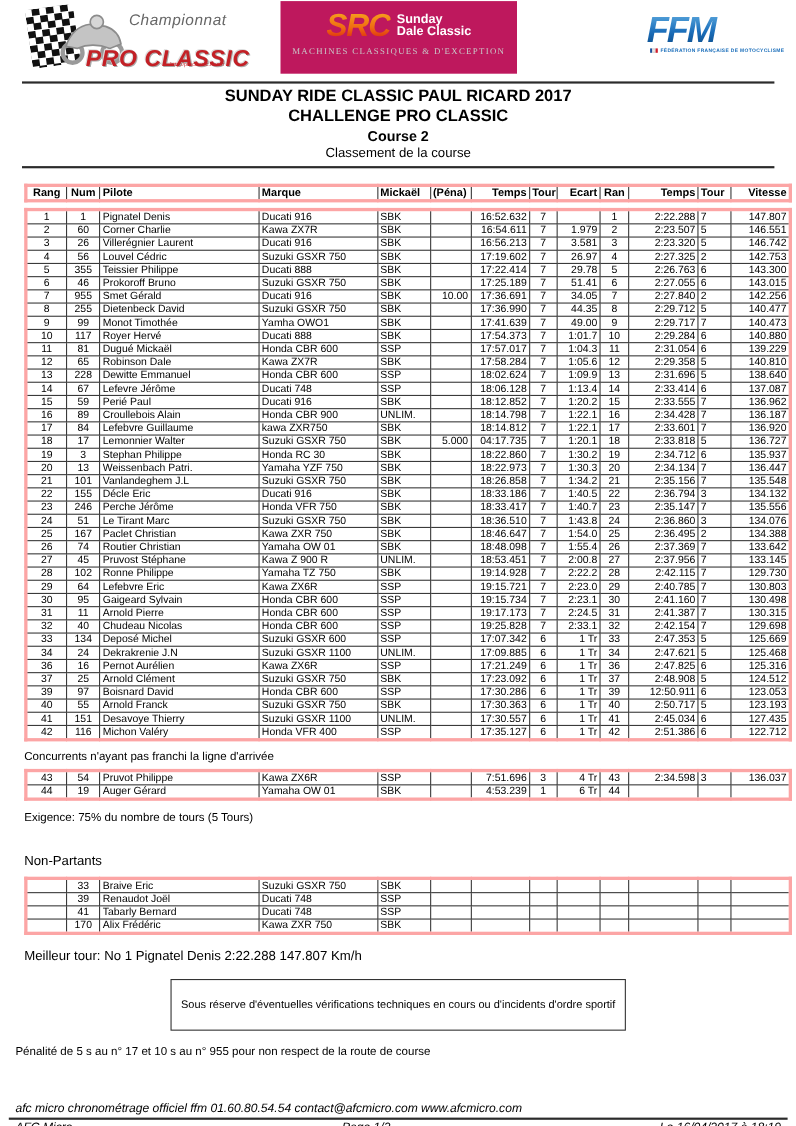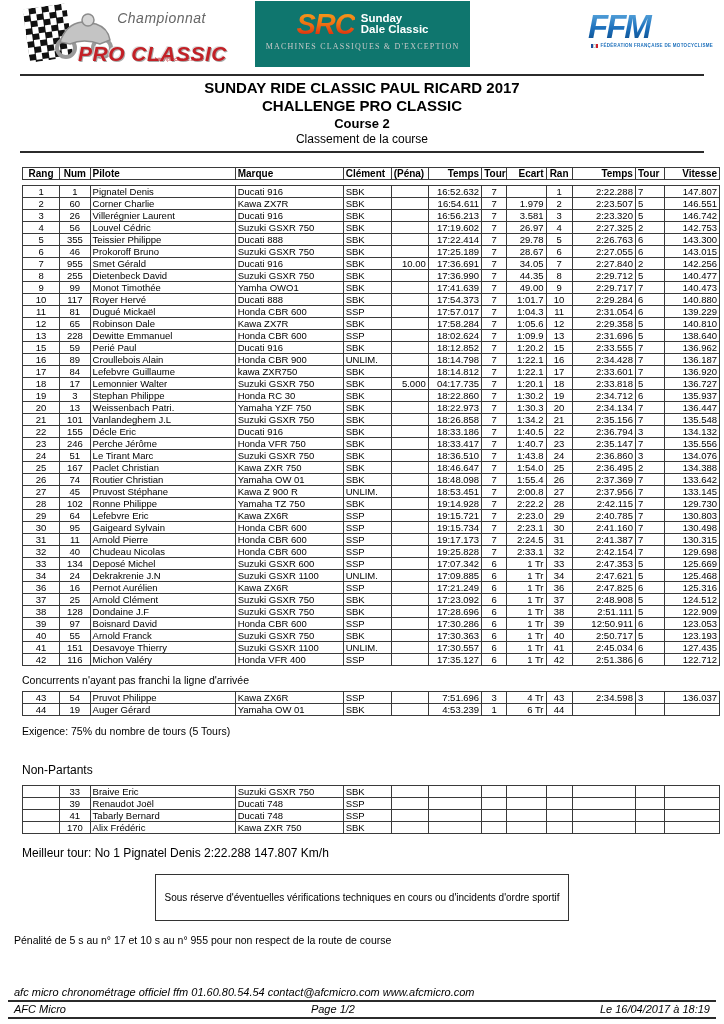--- a/index.html
+++ b/index.html
@@ -16,21 +16,21 @@
     background-size:13px 13px; transform:rotate(-8deg); border-radius:3px; }
   .pc-bike { position:absolute; left:26px; top:4px; }
   .pc-championnat { position:absolute; right:2px; top:4px; font-style:italic;
     font-size:14px; color:#666; letter-spacing:.5px; }
   .pc-title { position:absolute; left:52px; top:36px; font-size:21px; font-weight:bold;
     font-style:italic; letter-spacing:.5px; white-space:nowrap;
     text-shadow:1px 1px 0 #aaa, -1px -1px 0 #ddd; }
   .pc-url { position:absolute; right:4px; bottom:0; font-size:5px; }
 
   .src-logo { position:absolute; left:255px; top:1px; width:215px; height:66px;
-    background:#0f766e; color:#fff; }
+    background:#be185d; color:#fff; }
   .src-row { display:flex; align-items:center; justify-content:center; margin-top:10px; }
   .src-abbr { font-size:29px; font-weight:bold; font-style:italic; letter-spacing:-1px;
     background:linear-gradient(180deg,#f6a21c 0%,#ef6a12 55%,#d9230f 100%);
     -webkit-background-clip:text; background-clip:text; color:transparent; line-height:26px; }
   .src-name { margin-left:6px; font-size:11.5px; font-weight:bold; line-height:11.5px; }
   .src-tagline { text-align:center; margin-top:5px; font-family:"Liberation Serif", serif;
     font-size:8px; letter-spacing:1.2px; color:#c9c9c9; }
 
   .ffm-logo { position:absolute; left:588px; top:12px; width:128px; }
   .ffm-abbr { font-size:33px; line-height:30px; font-weight:bold; font-style:italic;
@@ -45,21 +45,21 @@
   
   .rule { height:2px; background:#2b2b2b; margin:0 20px; }
   .title-block { text-align:center; padding:3px 0 4px; }
   .title-line1, .title-line2 { font-size:15px; font-weight:bold; line-height:18px; }
   .title-line3 { font-size:13px; font-weight:bold; line-height:17px; }
   .title-line4 { font-size:12px; line-height:15px; }
 
   
   .table-zone { margin-left:22px; }
   table.grid { border-collapse:collapse; table-layout:fixed; width:698px;
-    border:1px solid #fca5a5; }
+    border:3px solid #fca5a5; }
   .grid th, .grid td { border:1px solid #3a3a3a; font-size:9.5px; line-height:11px;
     padding:0 2px; white-space:nowrap; overflow:hidden; height:12px; }
   .grid th { font-size:10px; font-weight:bold; }
   .a-l { text-align:left; } .a-c { text-align:center; } .a-r { text-align:right; }
   .hdr-table { margin-top:14px; }
   .body-table { margin-top:5px; }
   .section-label { font-size:10.5px; margin:8px 0 5px 22px; }
   .exigence { font-size:10.5px; margin:9px 0 0 22px; }
   .np-title { font-size:12px; margin:26px 0 8px 22px; }
   .best-lap { font-size:12px; margin:12px 0 0 22px; }
@@ -142,21 +142,21 @@
         <col style="width: 58px;">
         <col style="width: 27px;">
         <col style="width: 50px;">
       </colgroup>
     <thead>
         <tr>
           <th class="a-c">Rang</th>
           <th class="a-c">Num</th>
           <th class="a-l">Pilote</th>
           <th class="a-l">Marque</th>
-          <th class="a-l">Clément</th>
+          <th class="a-l">Mickaël</th>
           <th class="a-l">(Péna)</th>
           <th class="a-r">Temps</th>
           <th class="a-c">Tour</th>
           <th class="a-r">Ecart</th>
           <th class="a-c">Ran</th>
           <th class="a-r">Temps</th>
           <th class="a-l">Tour</th>
           <th class="a-r">Vitesse</th>
         </tr>
       </thead>
@@ -255,21 +255,21 @@
         </tr>
         <tr>
           <td class="a-c">6</td>
           <td class="a-c">46</td>
           <td class="a-l">Prokoroff Bruno</td>
           <td class="a-l">Suzuki GSXR 750</td>
           <td class="a-l">SBK</td>
           <td class="a-r"></td>
           <td class="a-r">17:25.189</td>
           <td class="a-c">7</td>
-          <td class="a-r">28.67</td>
+          <td class="a-r">51.41</td>
           <td class="a-c">6</td>
           <td class="a-r">2:27.055</td>
           <td class="a-l">6</td>
           <td class="a-r">143.015</td>
         </tr>
         <tr>
           <td class="a-c">7</td>
           <td class="a-c">955</td>
           <td class="a-l">Smet Gérald</td>
           <td class="a-l">Ducati 916</td>
@@ -365,20 +365,35 @@
           <td class="a-l">Honda CBR 600</td>
           <td class="a-l">SSP</td>
           <td class="a-r"></td>
           <td class="a-r">18:02.624</td>
           <td class="a-c">7</td>
           <td class="a-r">1:09.9</td>
           <td class="a-c">13</td>
           <td class="a-r">2:31.696</td>
           <td class="a-l">5</td>
           <td class="a-r">138.640</td>
+        </tr>
+        <tr>
+          <td class="a-c">14</td>
+          <td class="a-c">67</td>
+          <td class="a-l">Lefevre Jérôme</td>
+          <td class="a-l">Ducati 748</td>
+          <td class="a-l">SSP</td>
+          <td class="a-r"></td>
+          <td class="a-r">18:06.128</td>
+          <td class="a-c">7</td>
+          <td class="a-r">1:13.4</td>
+          <td class="a-c">14</td>
+          <td class="a-r">2:33.414</td>
+          <td class="a-l">6</td>
+          <td class="a-r">137.087</td>
         </tr>
         <tr>
           <td class="a-c">15</td>
           <td class="a-c">59</td>
           <td class="a-l">Perié Paul</td>
           <td class="a-l">Ducati 916</td>
           <td class="a-l">SBK</td>
           <td class="a-r"></td>
           <td class="a-r">18:12.852</td>
           <td class="a-c">7</td>
@@ -695,35 +710,20 @@
           <td class="a-l">Suzuki GSXR 750</td>
           <td class="a-l">SBK</td>
           <td class="a-r"></td>
           <td class="a-r">17:23.092</td>
           <td class="a-c">6</td>
           <td class="a-r">1 Tr</td>
           <td class="a-c">37</td>
           <td class="a-r">2:48.908</td>
           <td class="a-l">5</td>
           <td class="a-r">124.512</td>
-        </tr>
-        <tr>
-          <td class="a-c">38</td>
-          <td class="a-c">128</td>
-          <td class="a-l">Dondaine J.F</td>
-          <td class="a-l">Suzuki GSXR 750</td>
-          <td class="a-l">SBK</td>
-          <td class="a-r"></td>
-          <td class="a-r">17:28.696</td>
-          <td class="a-c">6</td>
-          <td class="a-r">1 Tr</td>
-          <td class="a-c">38</td>
-          <td class="a-r">2:51.111</td>
-          <td class="a-l">5</td>
-          <td class="a-r">122.909</td>
         </tr>
         <tr>
           <td class="a-c">39</td>
           <td class="a-c">97</td>
           <td class="a-l">Boisnard David</td>
           <td class="a-l">Honda CBR 600</td>
           <td class="a-l">SSP</td>
           <td class="a-r"></td>
           <td class="a-r">17:30.286</td>
           <td class="a-c">6</td>

